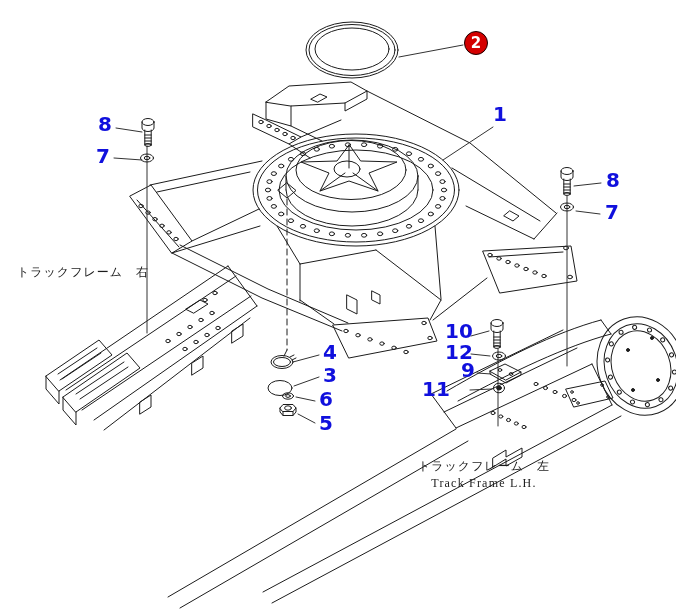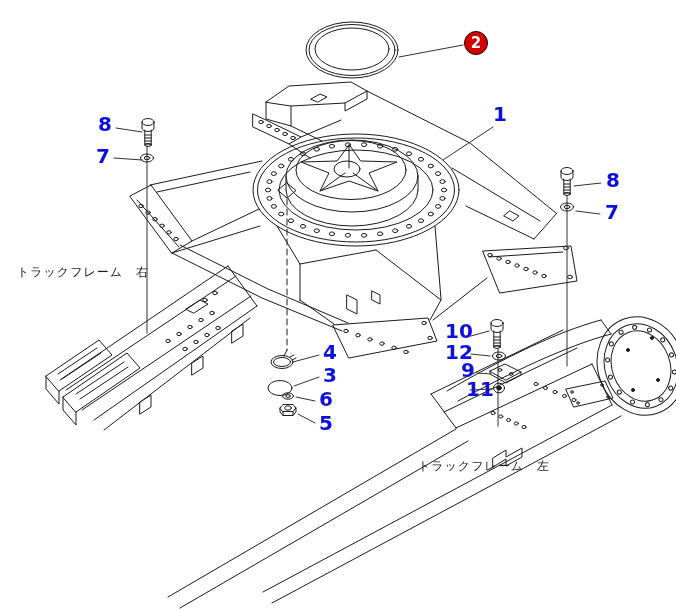--- a/index.html
+++ b/index.html
@@ -410,27 +410,28 @@
       <div class="callout" style="left: 103px; top: 156px;">7</div>
       <div class="callout" style="left: 613px; top: 180px;">8</div>
       <div class="callout" style="left: 612px; top: 212px;">7</div>
       <div class="callout" style="left: 330px; top: 352px;">4</div>
       <div class="callout" style="left: 330px; top: 375px;">3</div>
       <div class="callout" style="left: 326px; top: 399px;">6</div>
       <div class="callout" style="left: 326px; top: 423px;">5</div>
       <div class="callout" style="left: 459px; top: 331px;">10</div>
       <div class="callout" style="left: 459px; top: 352px;">12</div>
       <div class="callout" style="left: 468px; top: 370px;">9</div>
-      <div class="callout" style="left: 480px; top: 389px; text-align: center;">11</div>
+      <div class="callout" style="left: 436px; top: 389px; text-align: center;">11</div>
     </div>
 
   <div class="badge">
     <span>2</span>
   </div>
 
   <div class="frame-label" id="label-rh">
     <div class="jp">トラックフレーム　右</div>
   </div>
   <div class="frame-label" id="label-lh">
     <div class="jp">トラックフレーム　左</div>
+    <div class="en">Track Frame L.H.</div>
   </div>
 
 </div>
 
 </body></html>

